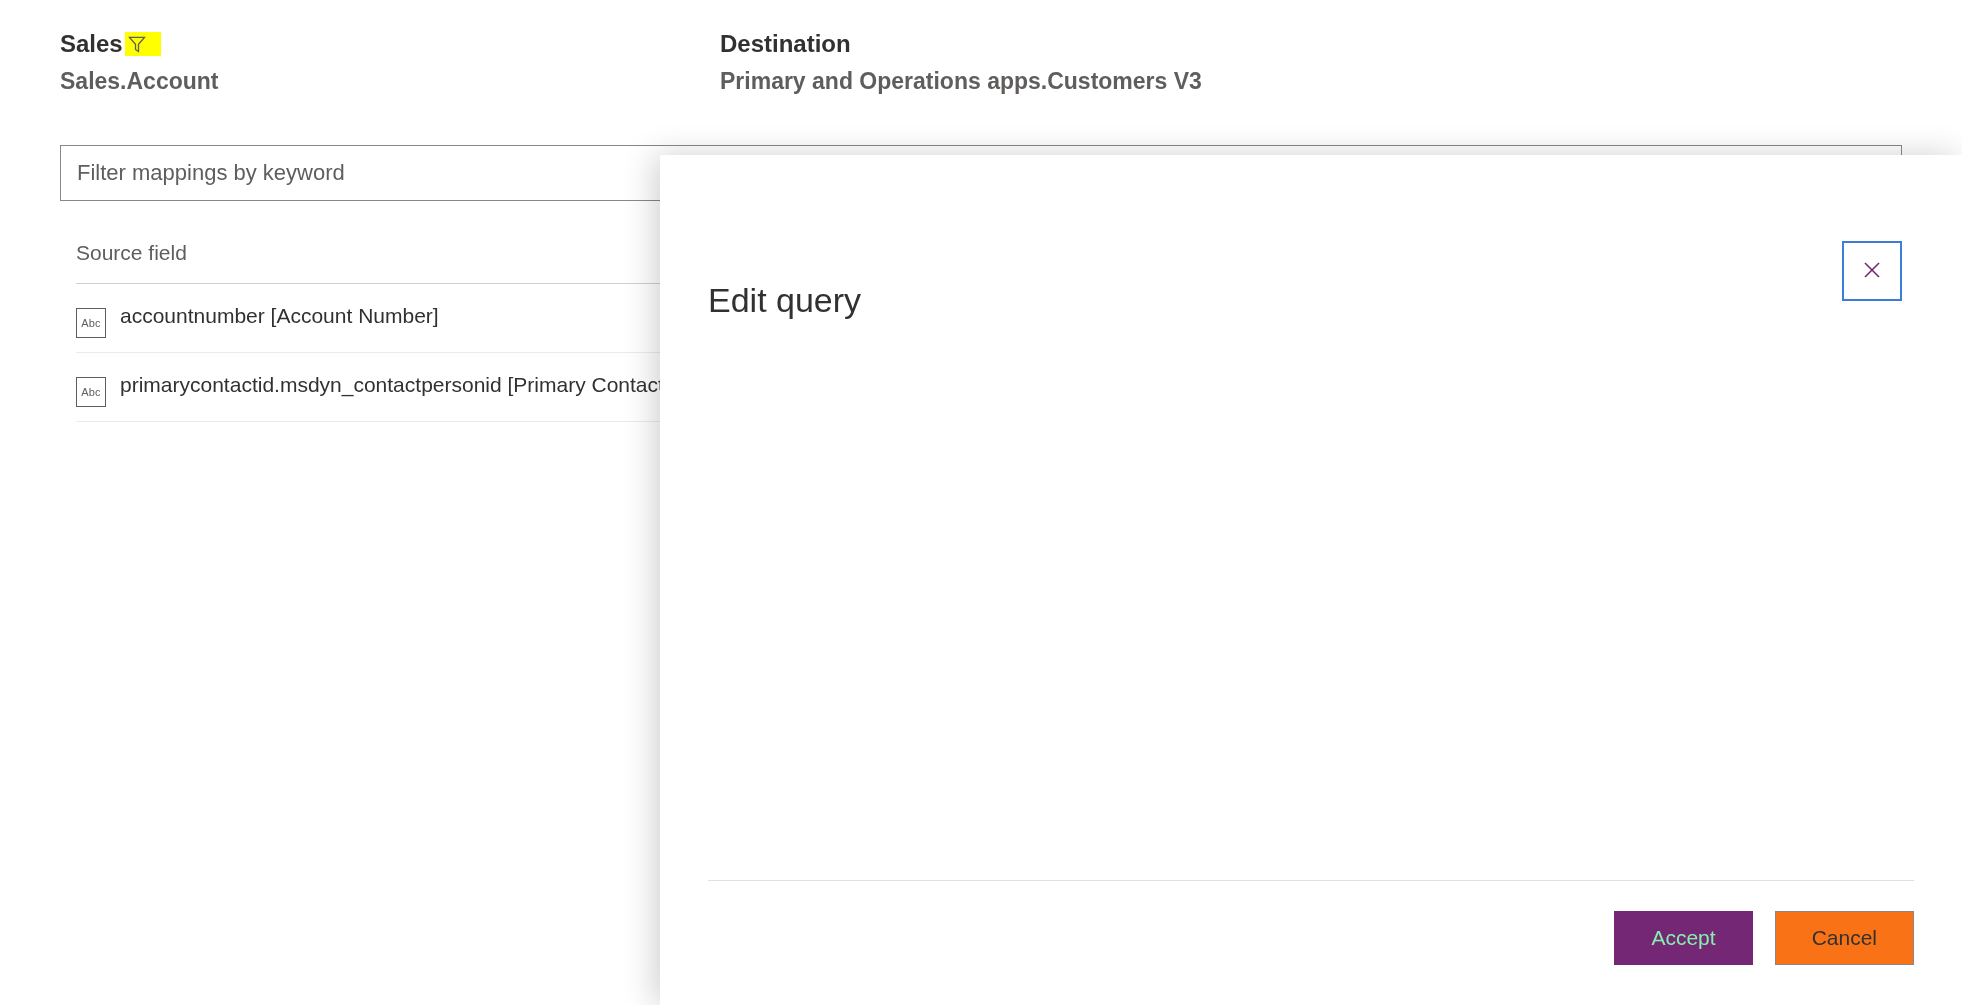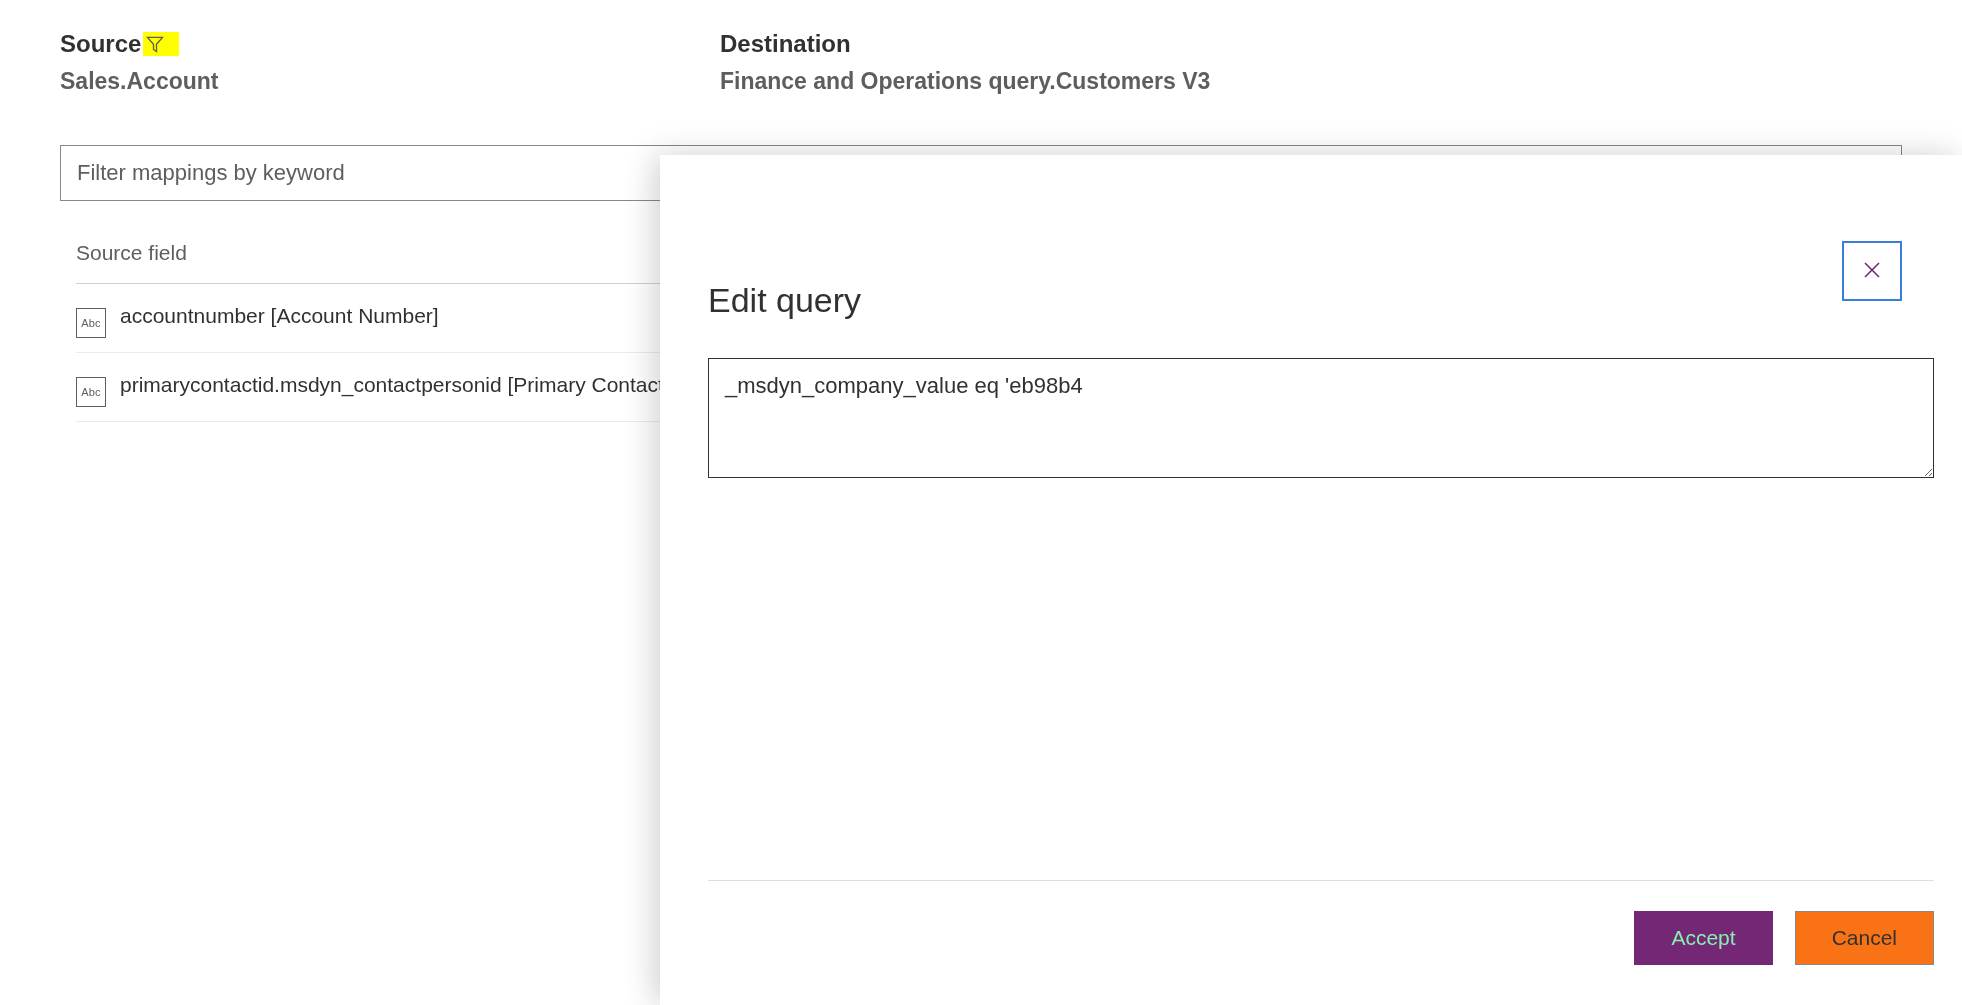--- a/index.html
+++ b/index.html
@@ -116,21 +116,21 @@
     }
     
     .dialog {
       position: absolute;
       top: 155px;
       left: 660px;
       right: 0;
       bottom: 0;
       background: #ffffff;
       box-shadow: -6px 0 30px rgba(0,0,0,0.18);
-      padding: 46px 28px 40px 48px;
+      padding: 46px 48px 40px 48px;
       display: flex;
       flex-direction: column;
     }
     .dialog-close {
       position: absolute;
       top: 86px;
       right: 60px;
       width: 60px;
       height: 60px;
       display: flex;
@@ -193,36 +193,36 @@
       border-color: #8a8886;
     }
   </style>
 </head>
 <body>
 
 <div class="page">
   <div class="headers">
     <div class="source-col">
       <div class="header-row">
-        <span class="header-label">Source</span>
+        <span class="header-label">Sales</span>
         <span class="highlight">
           <span class="filter-icon">
             <svg viewBox="0 0 24 24" fill="none" stroke="#605e5c" stroke-width="1.6">
               <path d="M3 4h18l-7.2 8.4V21l-3.6-2.4v-6.2L3 4z"></path>
             </svg>
           </span>
         </span>
       </div>
       <div class="subheader">Sales.Account</div>
     </div>
     <div class="dest-col">
       <div class="header-row">
         <span class="header-label">Destination</span>
       </div>
-      <div class="subheader">Finance and Operations query.Customers V3</div>
+      <div class="subheader">Primary and Operations apps.Customers V3</div>
     </div>
   </div>
 
   <div class="filter-box">
     <input type="text" class="filter-input" placeholder="Filter mappings by keyword" style="">
   </div>
 
   <div class="table-area">
     <div class="col-header">Source field</div>
 
@@ -242,19 +242,18 @@
   <button class="dialog-close">
     <span>
       <svg viewBox="0 0 24 24" stroke="#742774" stroke-width="1.6">
         <line x1="5" y1="5" x2="19" y2="19"></line>
         <line x1="19" y1="5" x2="5" y2="19"></line>
       </svg>
     </span>
   </button>
 
   <div class="dialog-title">Edit query</div>
-  <textarea class="query-textarea" style="">_msdyn_company_value eq 'eb98b4</textarea>
 
   <div class="dialog-footer">
     <button class="btn btn-primary">Accept</button>
     <button class="btn btn-secondary">Cancel</button>
   </div>
 </div>
 
 </body></html>

